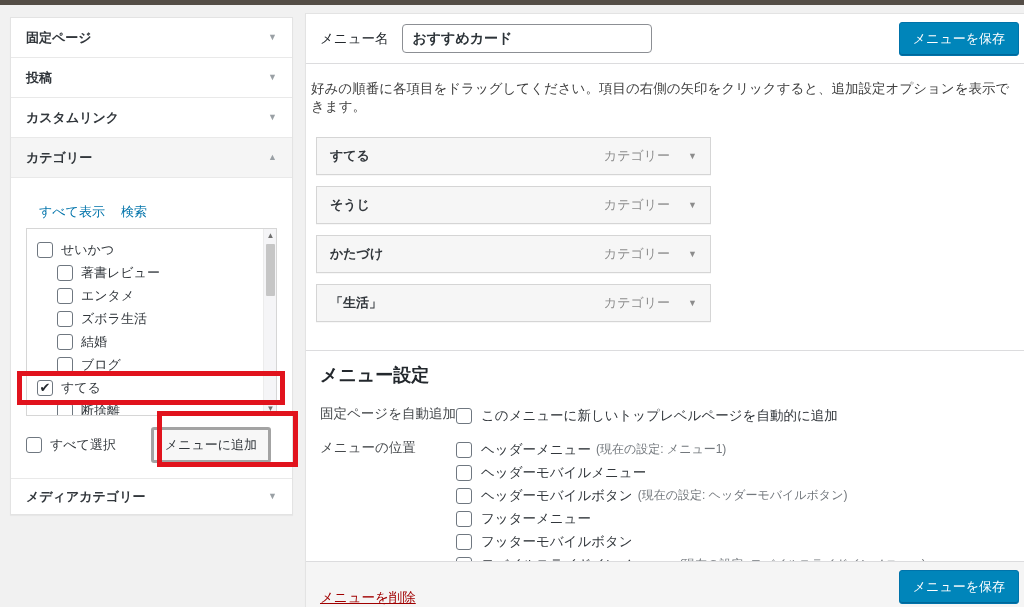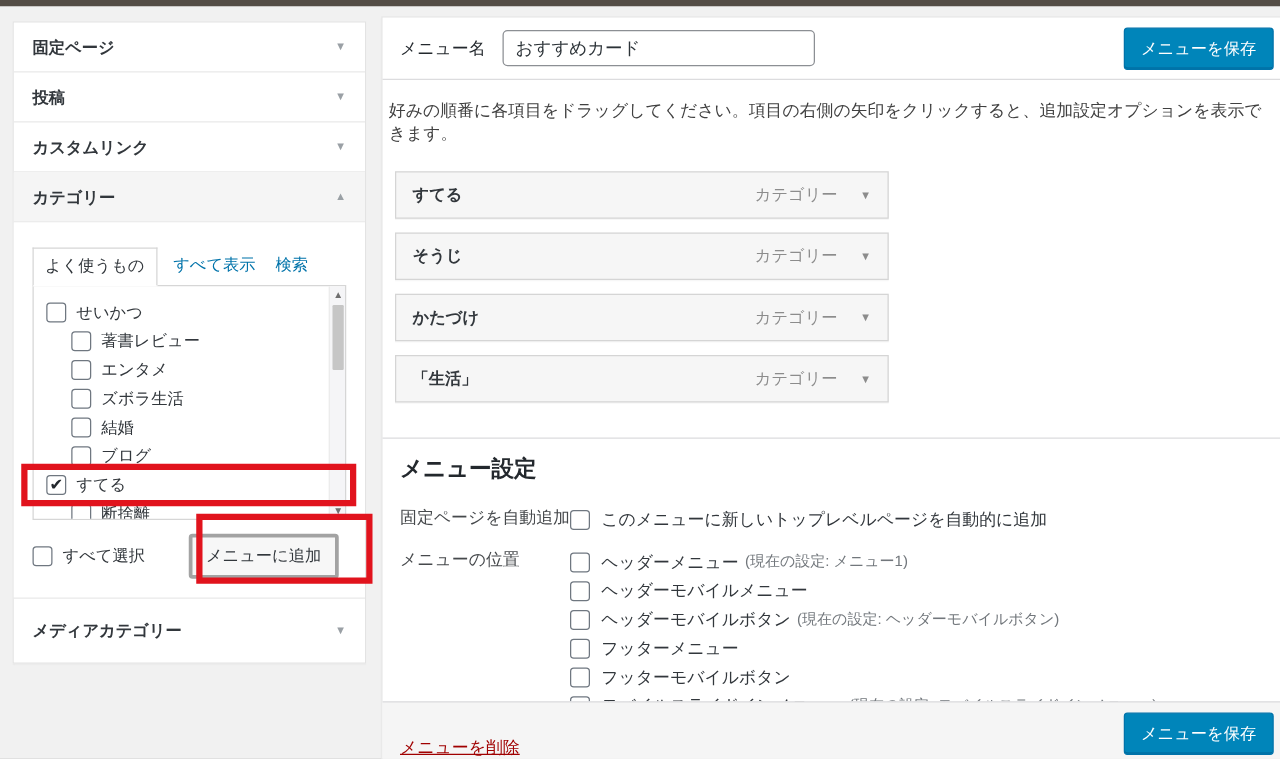--- a/index.html
+++ b/index.html
@@ -8,21 +8,21 @@
   .screen { position:relative; width:1024px; height:607px; background:#f1f1f1; overflow:hidden; margin:0 auto; }
   .admin-bar { position:absolute; left:0; top:0; width:1024px; height:5px; background:#544d46; }
 
   
   .accordion { position:absolute; left:10px; top:17px; width:283px; background:#fff; border:1px solid #e3e3e3; box-shadow:0 1px 1px rgba(0,0,0,.04); }
   .acc-header { height:40px; display:flex; align-items:center; justify-content:space-between; padding:0 15px; border-bottom:1px solid #e9e9e9; cursor:pointer; }
   .acc-header:last-child { border-bottom:none; }
   .acc-header .acc-label { font-size:13px; font-weight:bold; color:#32373c; }
   .arrow { font-size:9px; color:#9aa0a5; line-height:1; }
   .acc-header.active { background:#f5f5f5; }
-  .acc-header.media { border-top:1px solid #e9e9e9; border-bottom:none; height:52px; }
+  .acc-header.media { border-top:1px solid #e9e9e9; border-bottom:none; height:36px; }
 
   .acc-body { padding:24px 15px 16px 15px; background:#fff; }
   .tabs { display:flex; align-items:flex-end; height:26px; position:relative; z-index:2; }
   .tab { font-size:13px; padding:5px 9px 6px 9px; }
   .tab.active { background:#fff; border:1px solid #d6d6d6; border-bottom-color:#fff; color:#32373c; margin-bottom:-1px; }
   .tab.link { color:#0073aa; margin-left:10px; padding:5px 3px 7px 3px; cursor:pointer; }
   .cat-list { position:relative; border:1px solid #d6d6d6; height:188px; overflow:hidden; background:#fff; padding:9px 14px 0 10px; }
   .cat-row { display:flex; align-items:center; height:23px; font-size:13px; color:#32373c; cursor:pointer; }
   .cat-row.indent1 { padding-left:20px; }
   .cb { display:inline-block; width:16px; height:16px; border:1px solid #6f7780; border-radius:3px; background:#fff; margin-right:8px; flex:0 0 16px;
@@ -32,21 +32,21 @@
   .scroll-arrow.down { position:absolute; bottom:0; }
   .scroll-thumb { position:absolute; top:15px; left:2px; width:9px; height:52px; background:#c6c6c6; border-radius:1px; cursor:pointer; }
   .cat-bottom { display:flex; align-items:center; justify-content:space-between; margin-top:12px; height:34px; padding-right:6px; }
   .select-all { display:flex; align-items:center; font-size:13px; color:#32373c; cursor:pointer; }
   .btn-secondary { font-size:13px; color:#32373c; background:#f7f7f7; border:3px solid #a3a3a3; border-radius:3px; padding:6px 11px; cursor:pointer; }
 
   
   .panel { position:absolute; left:305px; top:13px; width:725px; height:600px; background:#fff; border:1px solid #e3e3e3; box-shadow:0 1px 1px rgba(0,0,0,.04); }
   .name-row { height:50px; display:flex; align-items:center; padding:0 10px 0 14px; border-bottom:1px solid #dcdcde; }
   .name-label { font-size:13.5px; color:#23282d; }
-  .name-input { margin-left:14px; width:250px; height:29px; border:1px solid #8c8f94; border-radius:4px; padding:0 9px; font-size:14px; color:#2c3338; font-family:inherit; }
+  .name-input { margin-left:14px; width:250px; height:29px; border:1px solid #8c8f94; border-radius:4px; padding:0 9px; font-size:14px; color:#2c3338; font-family:inherit;font-weight:bold; }
   .spacer { flex:1; }
   .btn-primary { background:#0085ba; border:1px solid #0073aa; box-shadow:inset 0 -1px 0 #006799; border-radius:3px; color:#fff; font-size:13px; padding:7px 13px; cursor:pointer; }
   .instruction { margin:16px 14px 21px 5px; font-size:13.5px; color:#404040; }
   .menu-items { margin-left:10px; }
   .menu-item { width:395px; height:38px; margin-bottom:11px; background:#f6f6f6; border:1px solid #d5d5d5; box-shadow:0 1px 0 rgba(0,0,0,.03);
                display:flex; align-items:center; justify-content:space-between; padding:0 13px; cursor:move; }
   .mi-label { font-size:13px; font-weight:bold; color:#32373c; }
   .mi-right { display:flex; align-items:center; gap:18px; }
   .mi-type { font-size:13px; color:#8c8c8c; }
   .mi-arrow { font-size:9px; color:#8c8c8c; cursor:pointer; }
@@ -86,21 +86,20 @@
       <span class="acc-label">カスタムリンク</span>
       <span class="arrow">▼</span>
     </div>
     <div class="acc-header active">
       <span class="acc-label">カテゴリー</span>
       <span class="arrow">▲</span>
     </div>
 
     <div class="acc-body">
       <div class="tabs">
-        <span class="tab active">よく使うもの</span>
         <span class="tab link">すべて表示</span>
         <span class="tab link">検索</span>
       </div>
       <div class="cat-list">
         <label class="cat-row">
           <span class="cb"></span>
           <span>せいかつ</span>
         </label>
         <label class="cat-row indent1">
           <span class="cb"></span>

